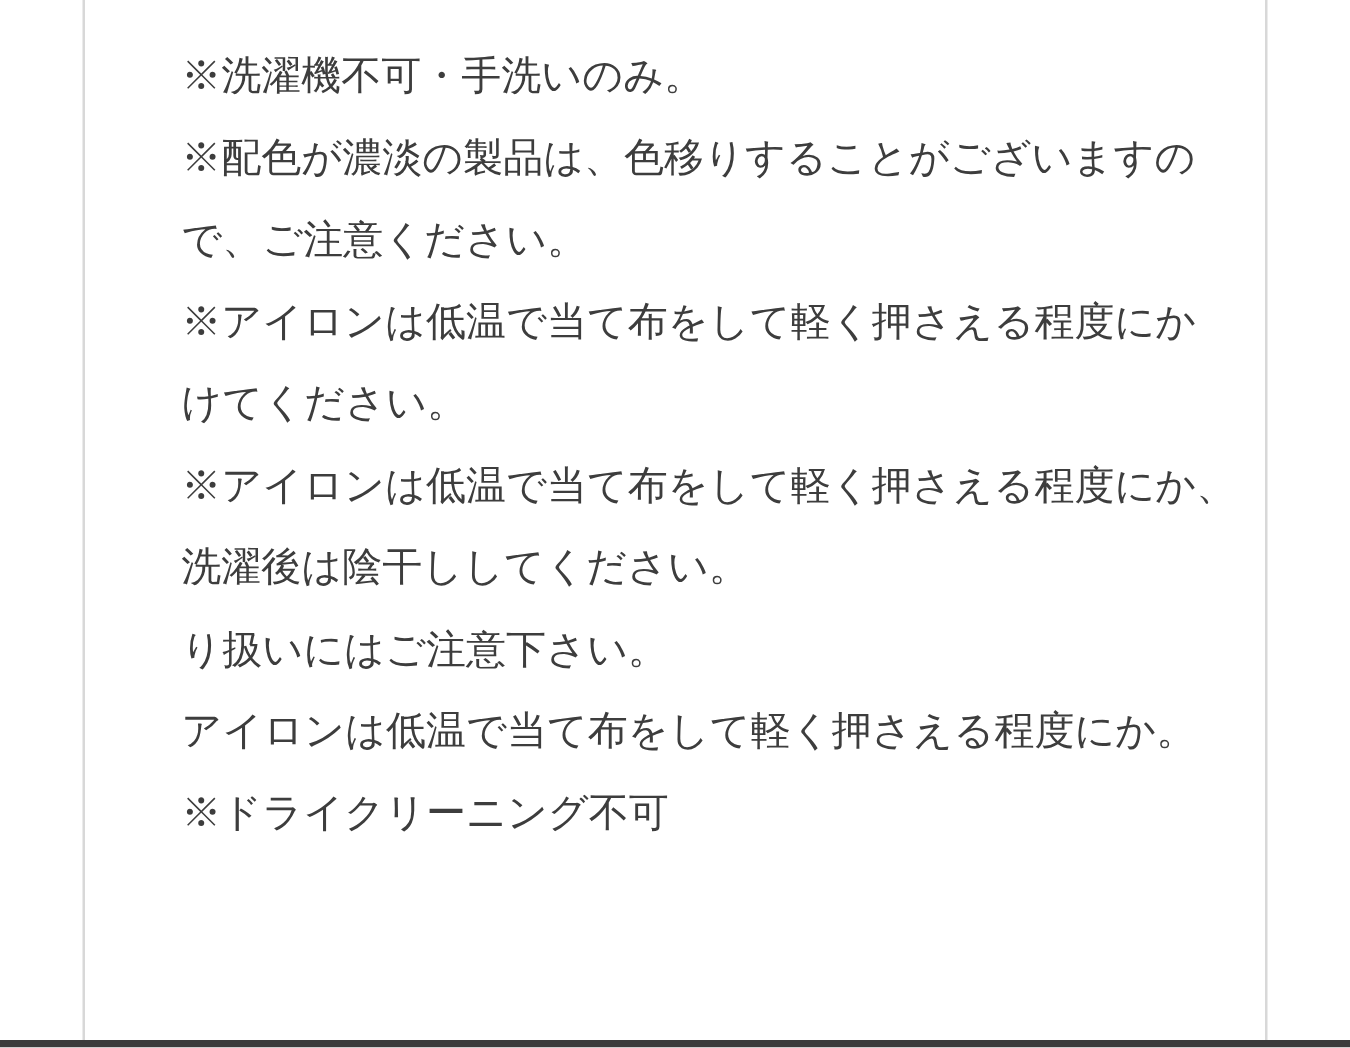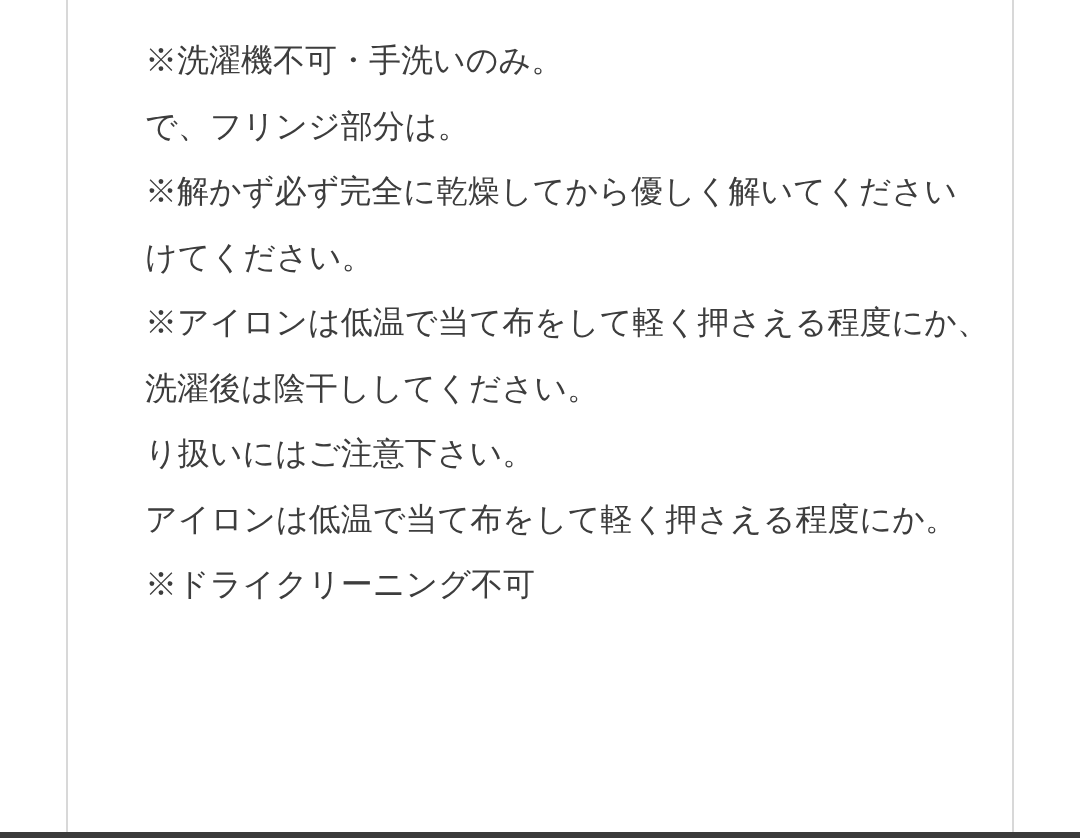--- a/index.html
+++ b/index.html
@@ -57,22 +57,23 @@
 </head>
 <body>
 
 <div class="page">
   <div class="v-divider left"></div>
   <div class="v-divider right"></div>
 
   <main class="content">
 
   <div class="care-line">※洗濯機不可・手洗いのみ。</div>
-      <div class="care-line">で、フリンジ部分は。</div>
-      <div class="care-line">※解かず必ず完全に乾燥してから優しく解いてください</div>
+      <div class="care-line">※配色が濃淡の製品は、色移りすることがございますの</div>
+      <div class="care-line">で、ご注意ください。</div>
+      <div class="care-line">※アイロンは低温で当て布をして軽く押さえる程度にか</div>
       <div class="care-line">けてください。</div>
       <div class="care-line">※アイロンは低温で当て布をして軽く押さえる程度にか、</div>
       <div class="care-line">洗濯後は陰干ししてください。</div>
       <div class="care-line">り扱いにはご注意下さい。</div>
       <div class="care-line">アイロンは低温で当て布をして軽く押さえる程度にか。</div>
       <div class="care-line">※ドライクリーニング不可</div>
     </main>
 
   <div class="bottom-bar"></div>
 </div>

